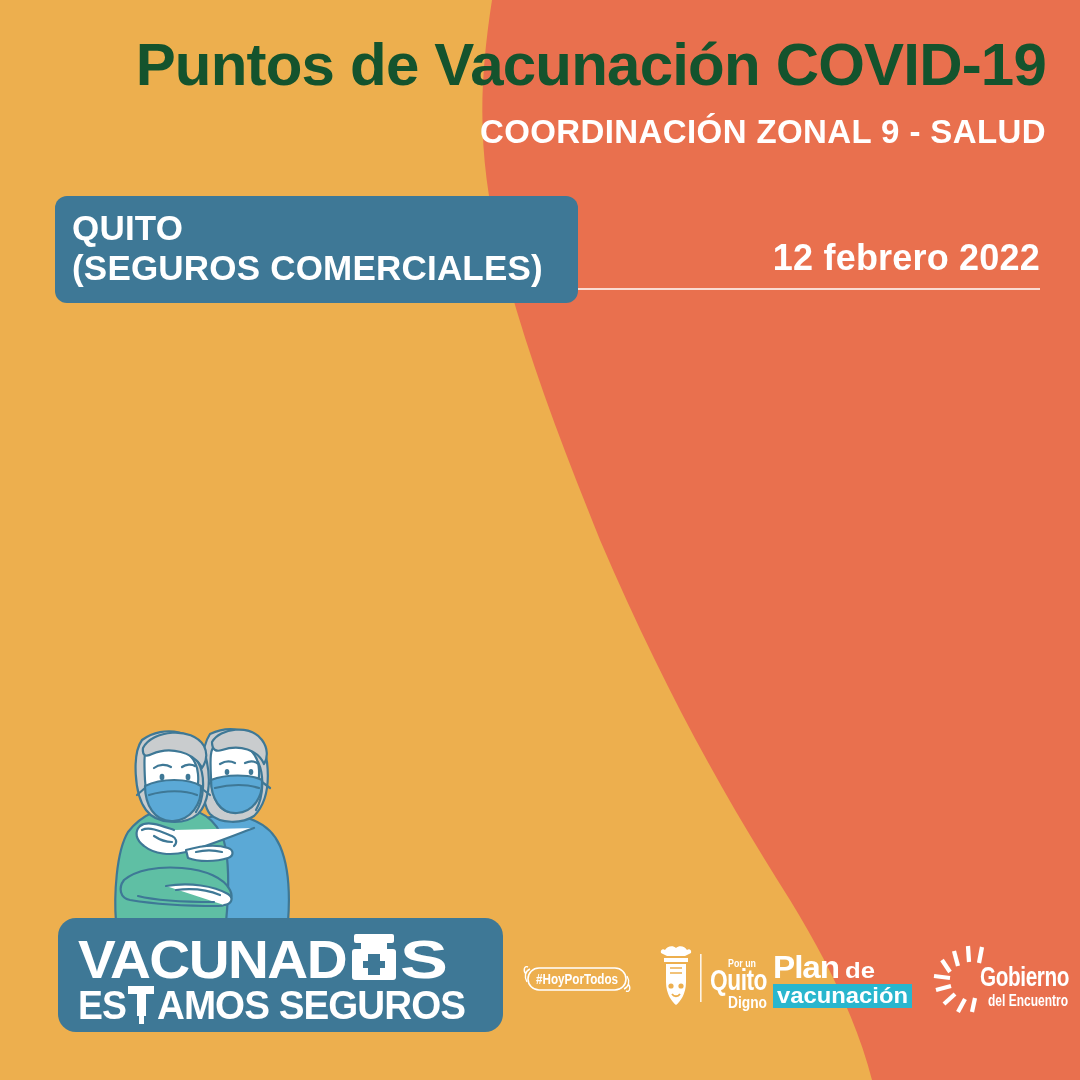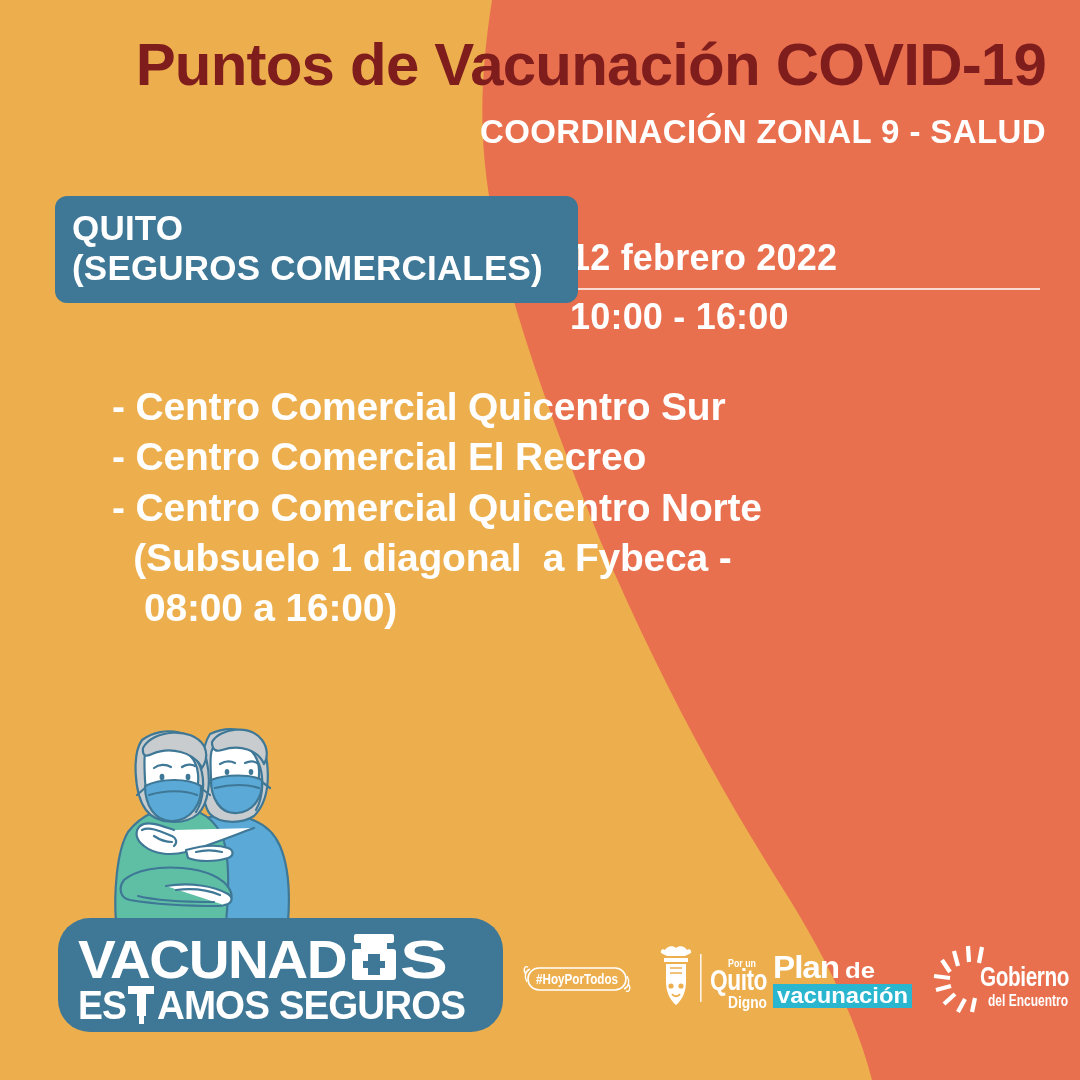--- a/index.html
+++ b/index.html
@@ -19,21 +19,21 @@
     pointer-events:none;
   }
 
   
   .title-block{
     position:absolute;left:0;top:34px;width:1046px;text-align:right;
     z-index:5;
   }
   .poster-title{
     display:block;
-    color:#7f1d1d;
+    color:#14532d;
     font-size:60px;
     font-weight:bold;
     letter-spacing:-0.8px;
     line-height:1.02;
     white-space:nowrap;
   }
   .poster-subtitle{
     display:block;
     color:#FFFFFF;
     font-size:33px;
@@ -52,21 +52,21 @@
     padding:12px 0 0 17px;
     z-index:6;
   }
   .city-badge-line{
     color:#FFFFFF;font-size:35px;font-weight:bold;line-height:1.14;
     letter-spacing:0.2px;white-space:nowrap;display:block;
   }
 
   
   .date-block{
-    position:absolute;right:40px;top:240px;width:470px;z-index:5;
+    position:absolute;right:40px;top:240px;width:470px;text-align:right;z-index:5;
   }
   .date-text{
     display:block;color:#FFFFFF;font-size:36px;font-weight:bold;
     line-height:1.0;letter-spacing:0.2px;white-space:nowrap;
   }
   .date-rule{
     display:block;height:2px;background:rgba(255,255,255,.75);
     margin:12px 0 9px auto;width:462px;
   }
   .hours-text{
@@ -84,21 +84,21 @@
   }
 
   
   #couple{
     position:absolute;left:58px;top:700px;width:270px;height:240px;z-index:4;
   }
 
   
   .vac-badge{
     position:absolute;left:58px;top:918px;width:445px;height:114px;
-    background:#3E7896;border-radius:32px;z-index:7;
+    background:#3E7896;border-radius:18px;z-index:7;
   }
   #vac-svg{position:absolute;left:0;top:0;width:445px;height:114px;}
 
   
   .logo-strip{
     position:absolute;left:515px;top:930px;width:560px;height:100px;z-index:7;
   }
   .hoy-badge{
     position:absolute;left:6px;top:32px;width:112px;height:34px;
   }
@@ -126,30 +126,22 @@
   </div>
 
   <div class="city-badge">
     <span class="city-badge-line">QUITO</span>
     <span class="city-badge-line">(SEGUROS COMERCIALES)</span>
   </div>
 
   <div class="date-block">
     <span class="date-text">12 febrero 2022</span>
     <span class="date-rule"></span>
-    <span class="hours-text">10:00 - 16:00</span>
-  </div>
-
-  <div class="sites">
-    <p class="site-item">- Centro Comercial Quicentro Sur</p>
-    <p class="site-item">- Centro Comercial El Recreo</p>
-    <p class="site-item">- Centro Comercial Quicentro Norte
-  (Subsuelo 1 diagonal  a Fybeca -
-   08:00 a 16:00)</p>
-  </div>
+  </div>
+
 
   <svg id="couple" viewBox="0 0 270 240">
     <g stroke="#3E7896" stroke-width="2.2" stroke-linejoin="round" stroke-linecap="round" fill="none">
 
       <path d="M148 118 C176 110, 210 118, 222 146 C231 167, 232 196, 230 222 L150 222 Z" fill="#5BA9D6"></path>
 
       <path d="M152 34 C178 22, 206 34, 209 62 C212 88, 206 106, 196 116 C184 124, 162 124, 152 114 C142 102, 140 52, 152 34 Z" fill="#C9CCCE"></path>
 
       <path d="M158 44 C180 38, 200 48, 201 70 C202 92, 192 110, 177 112 C162 114, 154 100, 153 78 C152 58, 152 48, 158 44 Z" fill="#FFFFFF"></path>
 

